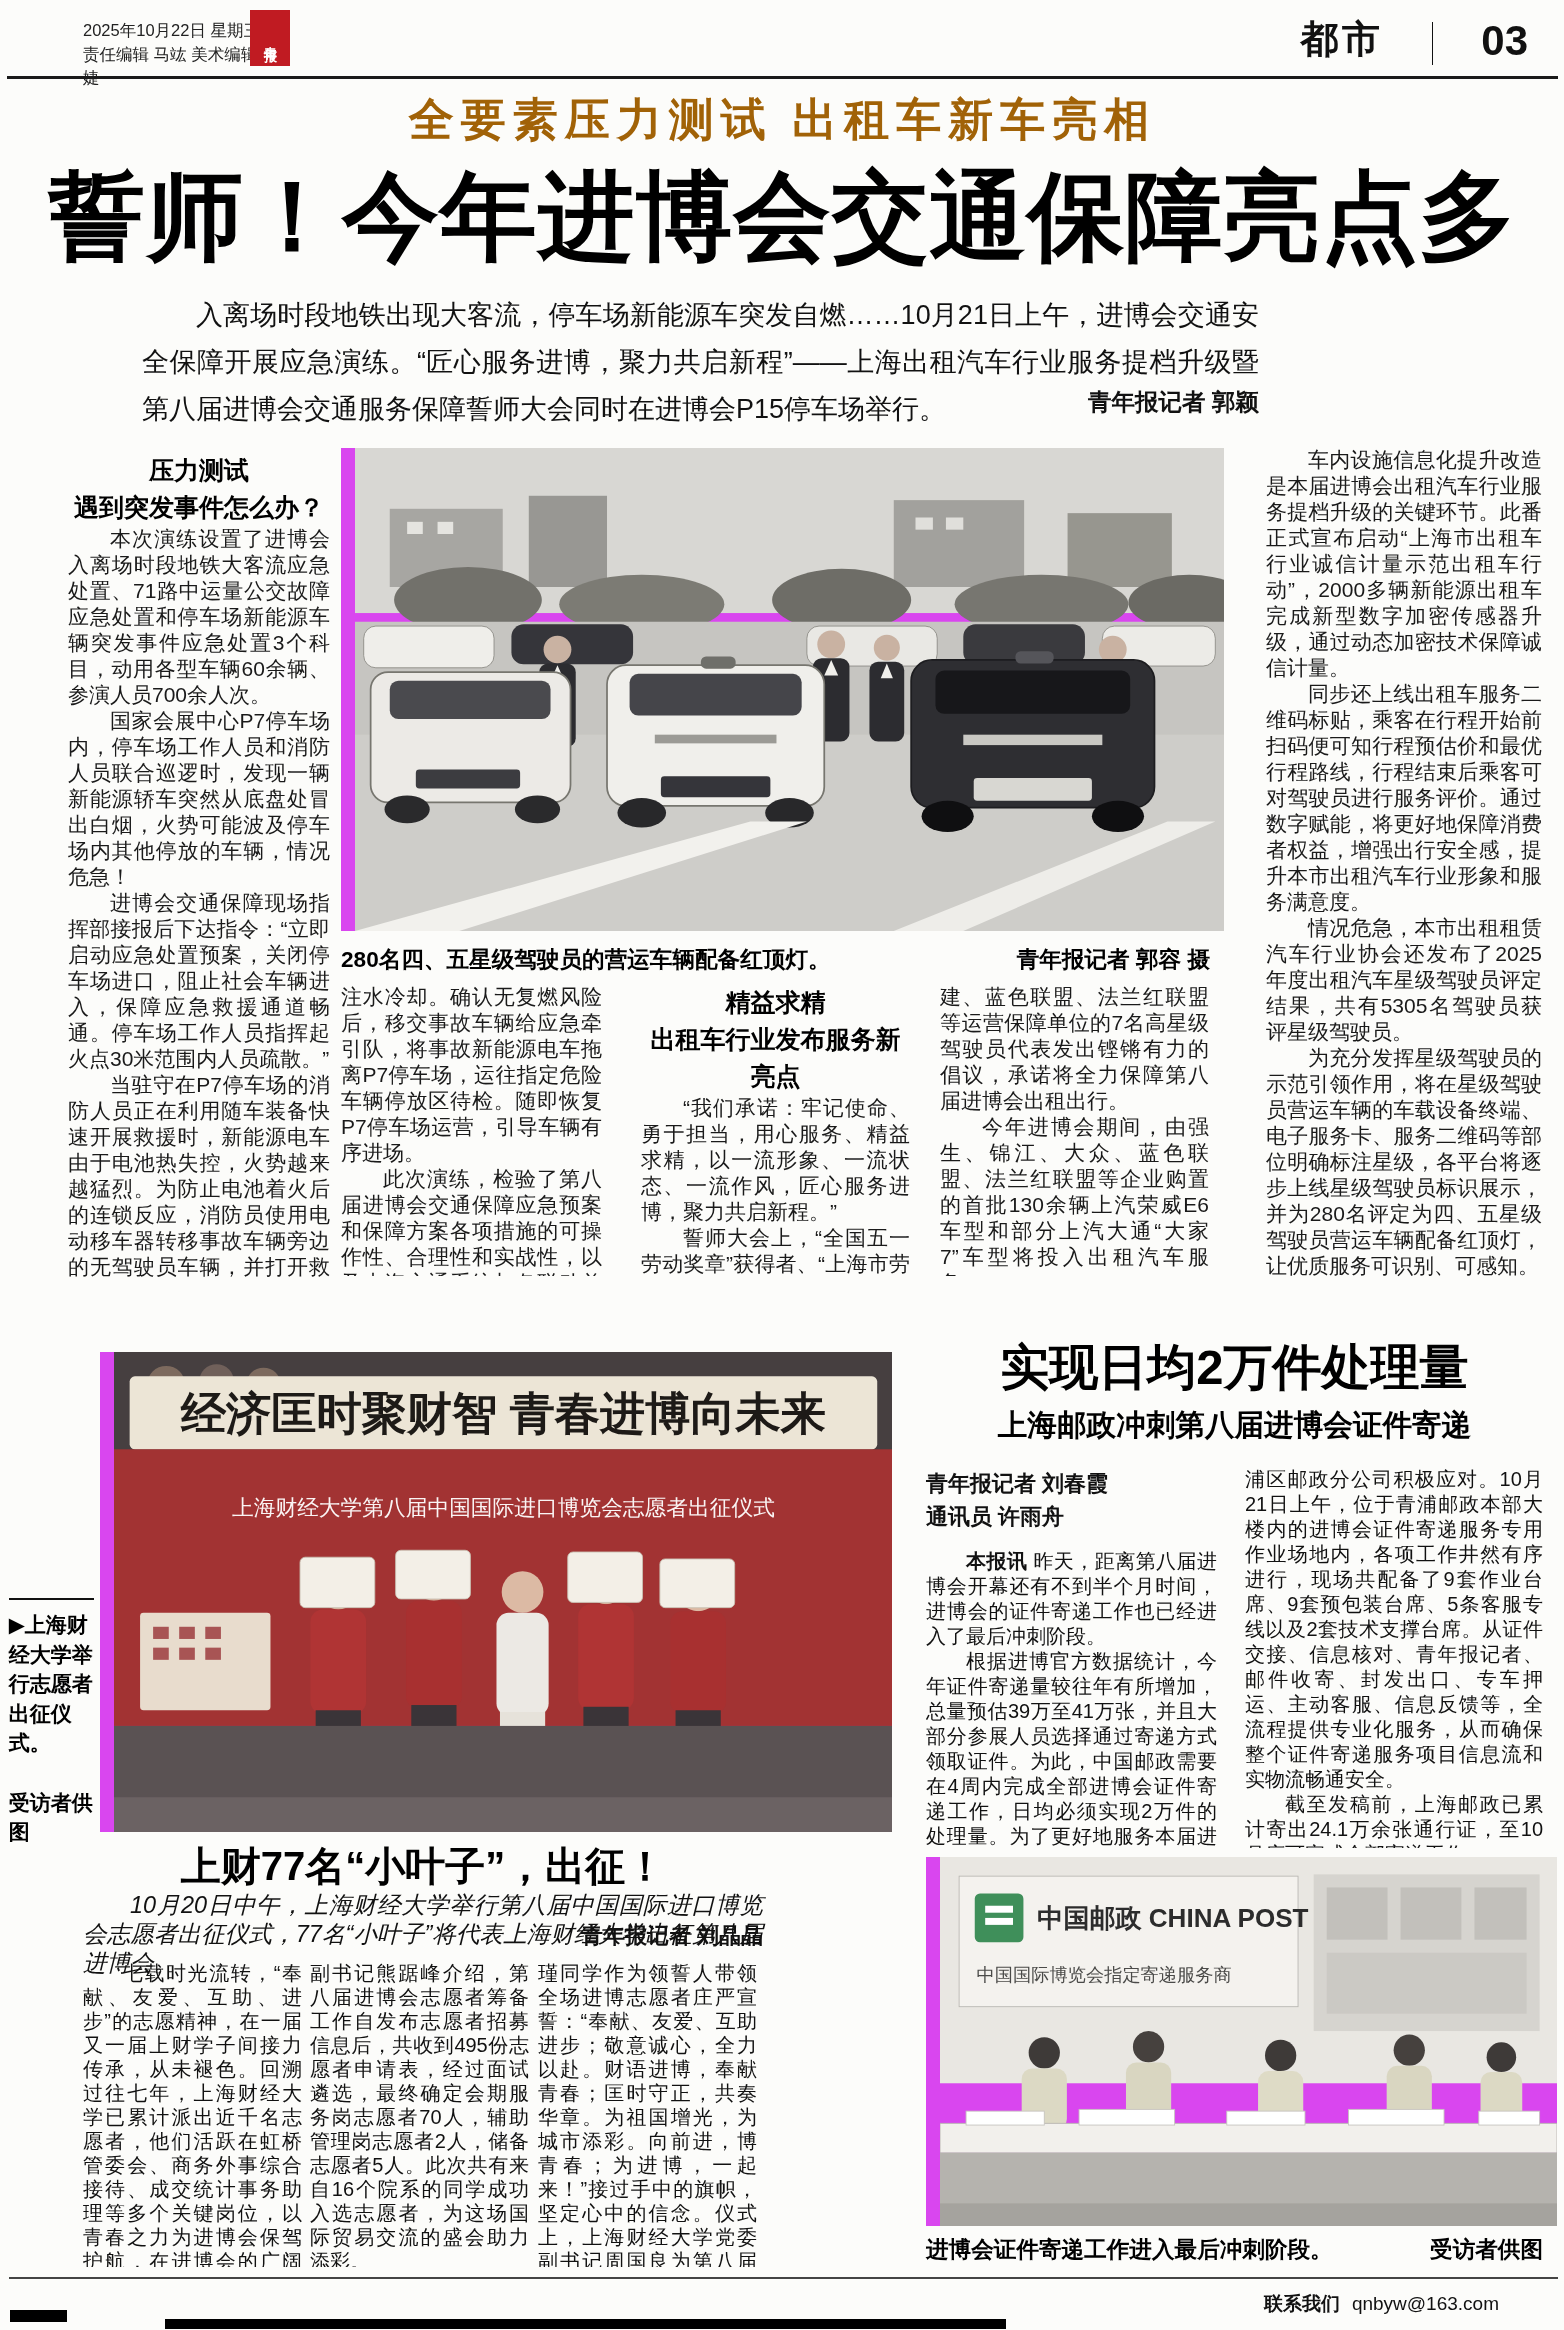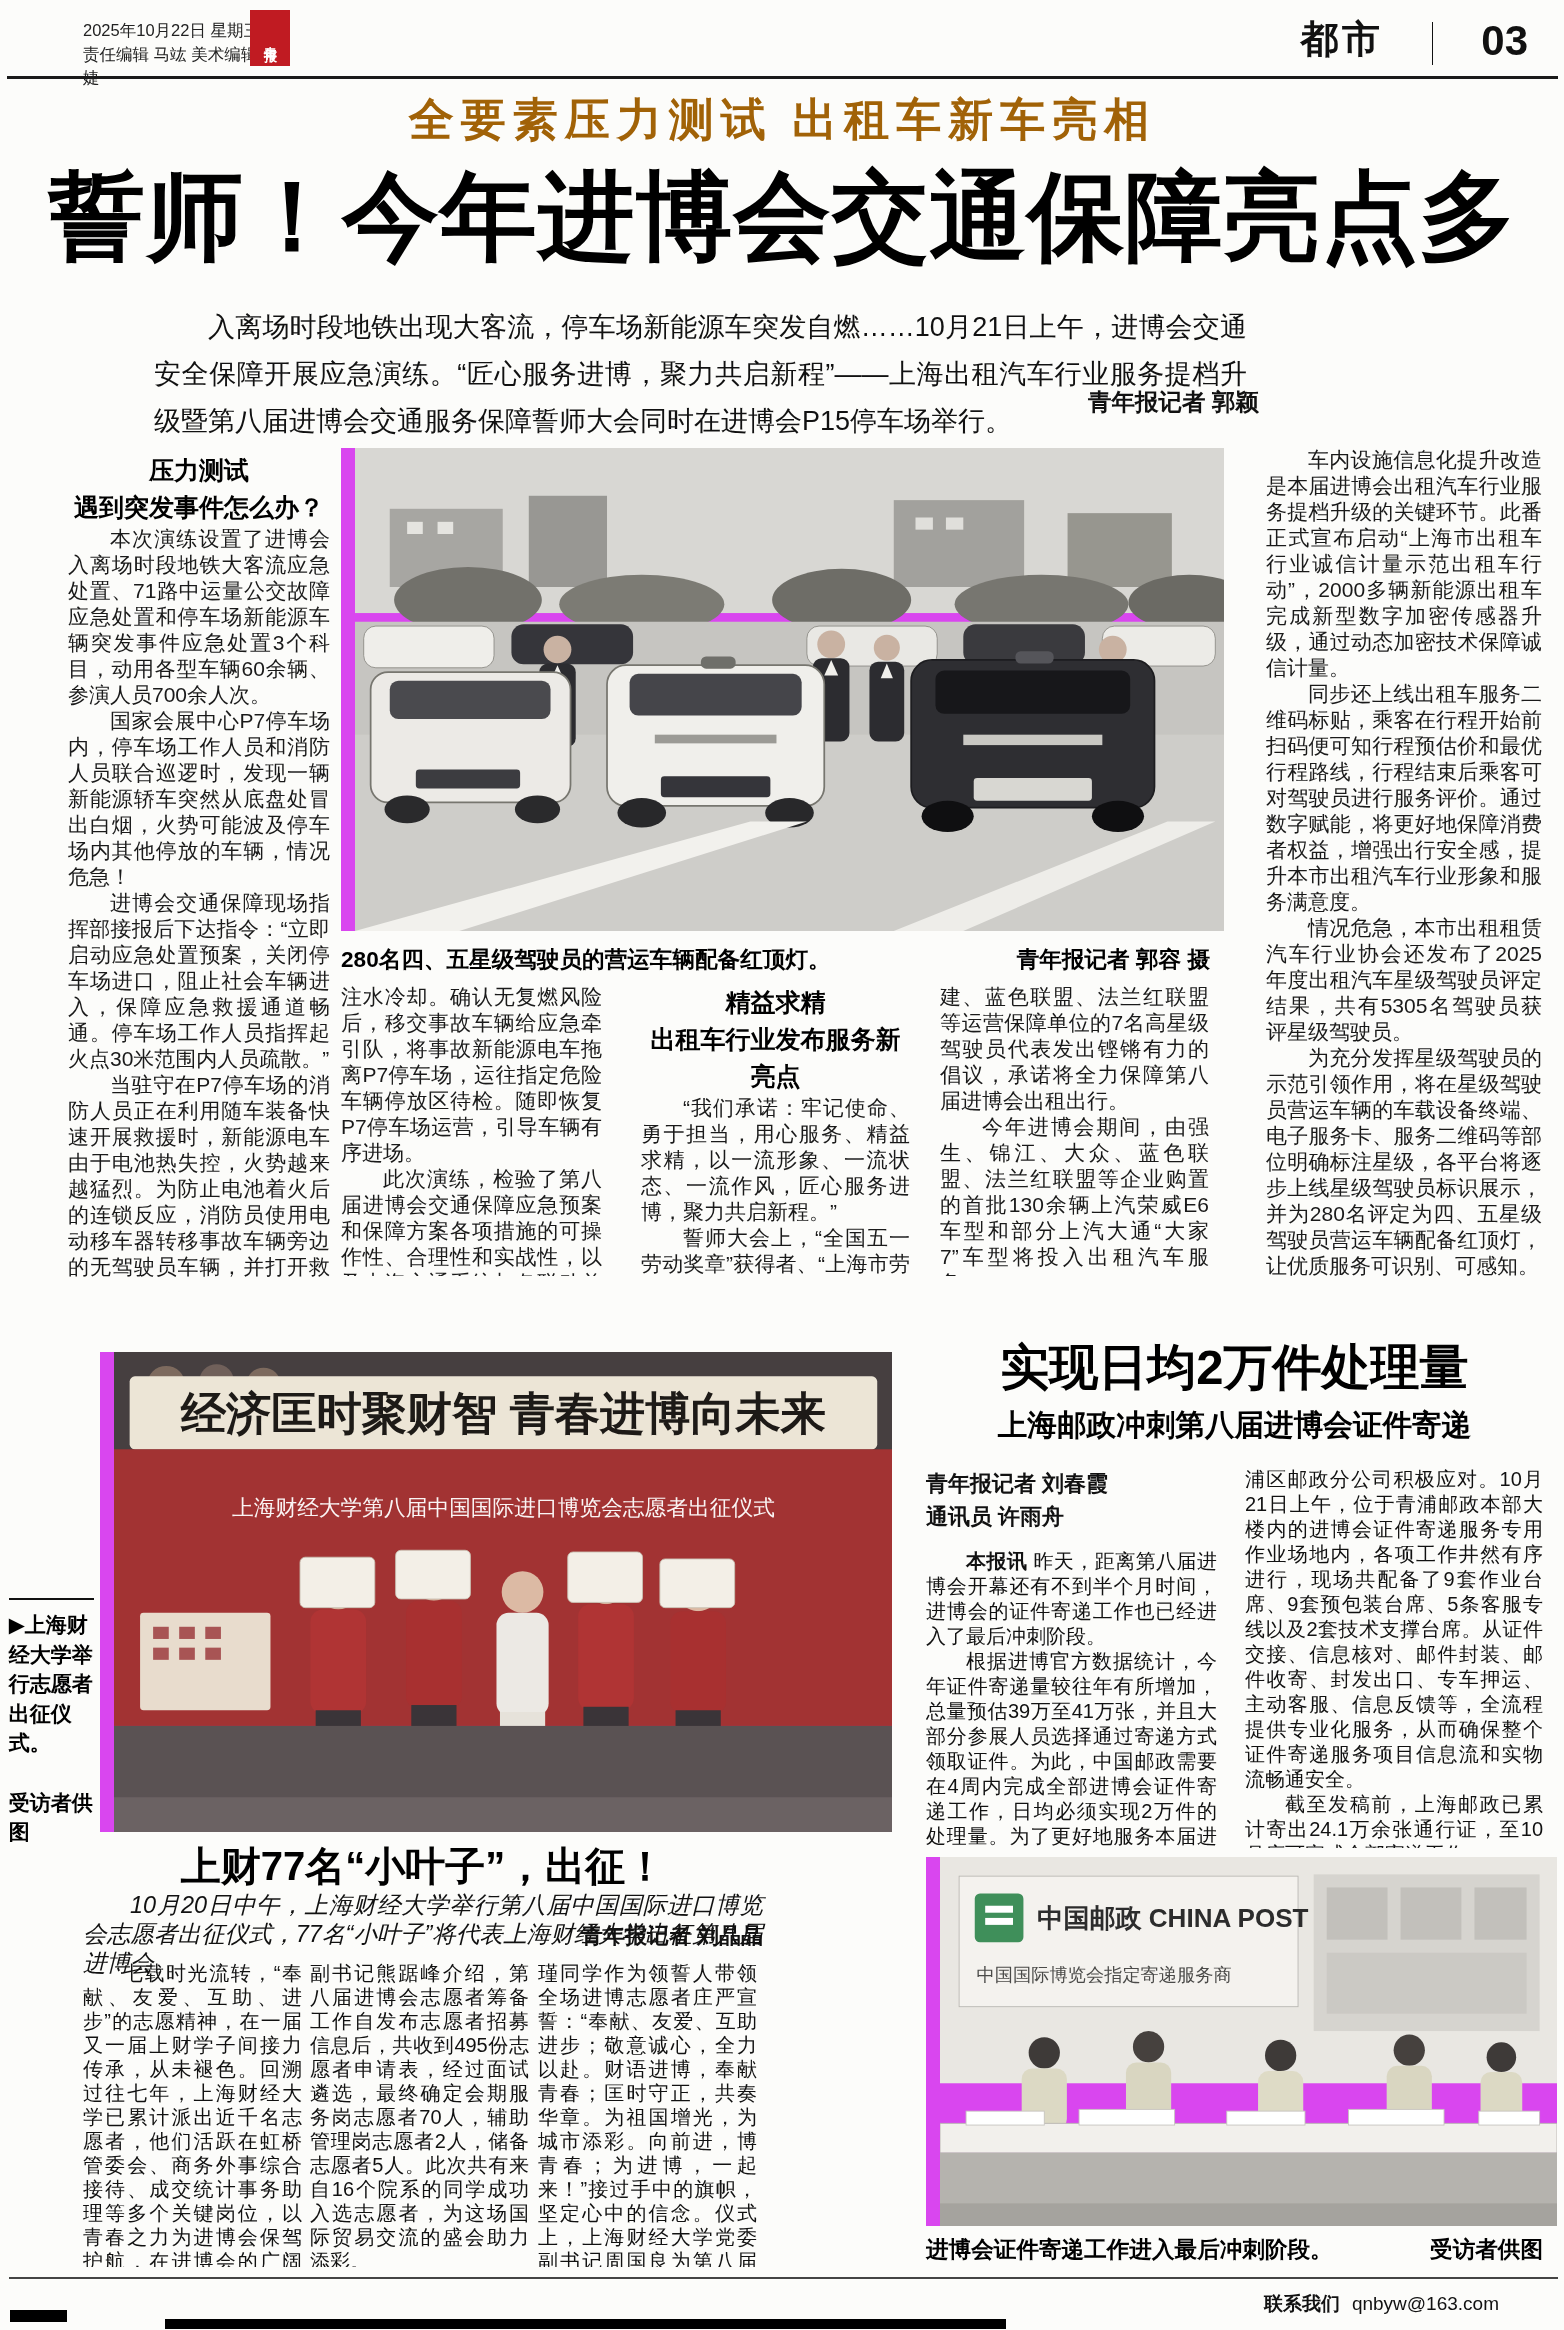--- a/index.html
+++ b/index.html
@@ -14,21 +14,21 @@
   .hdr-right{right:37px;top:14px;display:flex;align-items:flex-end;gap:36px;}
   .hdr-section{font-size:38px;font-weight:900;letter-spacing:3.5px;}
   .hdr-vrule{width:1.7px;height:43px;background:#111;margin:0 12px;}
   .hdr-page{font-size:42px;font-weight:900;}
   .hdr-rule{left:7px;width:1551px;top:76px;height:2.6px;background:#1a1a1a;}
 
   
   .kicker{left:0;top:90px;width:100%;text-align:center;font-size:45px;font-weight:800;letter-spacing:7px;color:#a16207;}
   .headline{left:0;top:153px;width:100%;text-align:center;font-size:97px;font-weight:900;letter-spacing:0.9px;color:#000;white-space:nowrap;}
   .lead{left:142px;top:292px;width:1117px;font-size:27px;line-height:47px;color:#111;}
-  .lead p{margin:12px;text-indent:2em;text-align:justify;}
+  .lead p{margin:0;text-indent:2em;text-align:justify;}
   .lead-byline{left:142px;top:386px;width:1117px;text-align:right;font-weight:bold;font-size:23.5px;}
 
   .bt{font-size:21px;line-height:26px;text-align:justify;color:#1a1a1a;}
   .bt p{margin:0;text-indent:2em;}
   .bt p.cont{text-indent:0;}
   .subhead{font-weight:bold;text-align:center;font-size:25px;line-height:37px;color:#000;text-indent:0 !important;text-align:center !important;}
 
   .col-left{left:68px;top:452px;width:262px;height:827px;overflow:hidden;}
   .photo-frame{background:#d946ef;overflow:hidden;padding-left:14px;}
   .photo1{left:341px;top:448px;width:869px;height:483px;}
@@ -284,21 +284,21 @@
   <div class="abs post-byline">
     <div>青年报记者 刘春霞</div>
     <div>通讯员 许雨舟</div>
   </div>
 
   <div class="abs post-col post-c1">
     <p><span class="post-label">本报讯</span> <span>昨天，距离第八届进博会开幕还有不到半个月时间，进博会的证件寄递工作也已经进入了最后冲刺阶段。</span></p>
     <p>根据进博官方数据统计，今年证件寄递量较往年有所增加，总量预估39万至41万张，并且大部分参展人员选择通过寄递方式领取证件。为此，中国邮政需要在4周内完成全部进博会证件寄递工作，日均必须实现2万件的处理量。为了更好地服务本届进博会，作为属地服务单位的青</p>
   </div>
   <div class="abs post-col post-c2">
-    <p class="cont">浦区邮政分公司积极应对。10月21日上午，位于青浦邮政本部大楼内的进博会证件寄递服务专用作业场地内，各项工作井然有序进行，现场共配备了9套作业台席、9套预包装台席、5条客服专线以及2套技术支撑台席。从证件交接、信息核对、邮件封装、邮件收寄、封发出口、专车押运、主动客服、信息反馈等，全流程提供专业化服务，从而确保整个证件寄递服务项目信息流和实物流畅通安全。</p>
+    <p class="cont">浦区邮政分公司积极应对。10月21日上午，位于青浦邮政本部大楼内的进博会证件寄递服务专用作业场地内，各项工作井然有序进行，现场共配备了9套作业台席、9套预包装台席、5条客服专线以及2套技术支撑台席。从证件交接、信息核对、青年报记者、邮件收寄、封发出口、专车押运、主动客服、信息反馈等，全流程提供专业化服务，从而确保整个证件寄递服务项目信息流和实物流畅通安全。</p>
     <p>截至发稿前，上海邮政已累计寄出24.1万余张通行证，至10月底可完成全部寄递工作。</p>
   </div>
 
   <div class="abs photo-frame post-photo">
     <svg width="100%" height="100%" viewBox="0 0 710 424" preserveAspectRatio="none">
       <rect x="0" y="0" width="710" height="260" fill="#e9e7e2"></rect>
       <rect x="430" y="20" width="260" height="180" fill="#d6d4cf"></rect>
       <rect x="445" y="35" width="70" height="60" fill="#c2c0bb"></rect>
         <rect x="530" y="35" width="70" height="60" fill="#c2c0bb"></rect>
         <rect x="615" y="35" width="60" height="60" fill="#c2c0bb"></rect>

